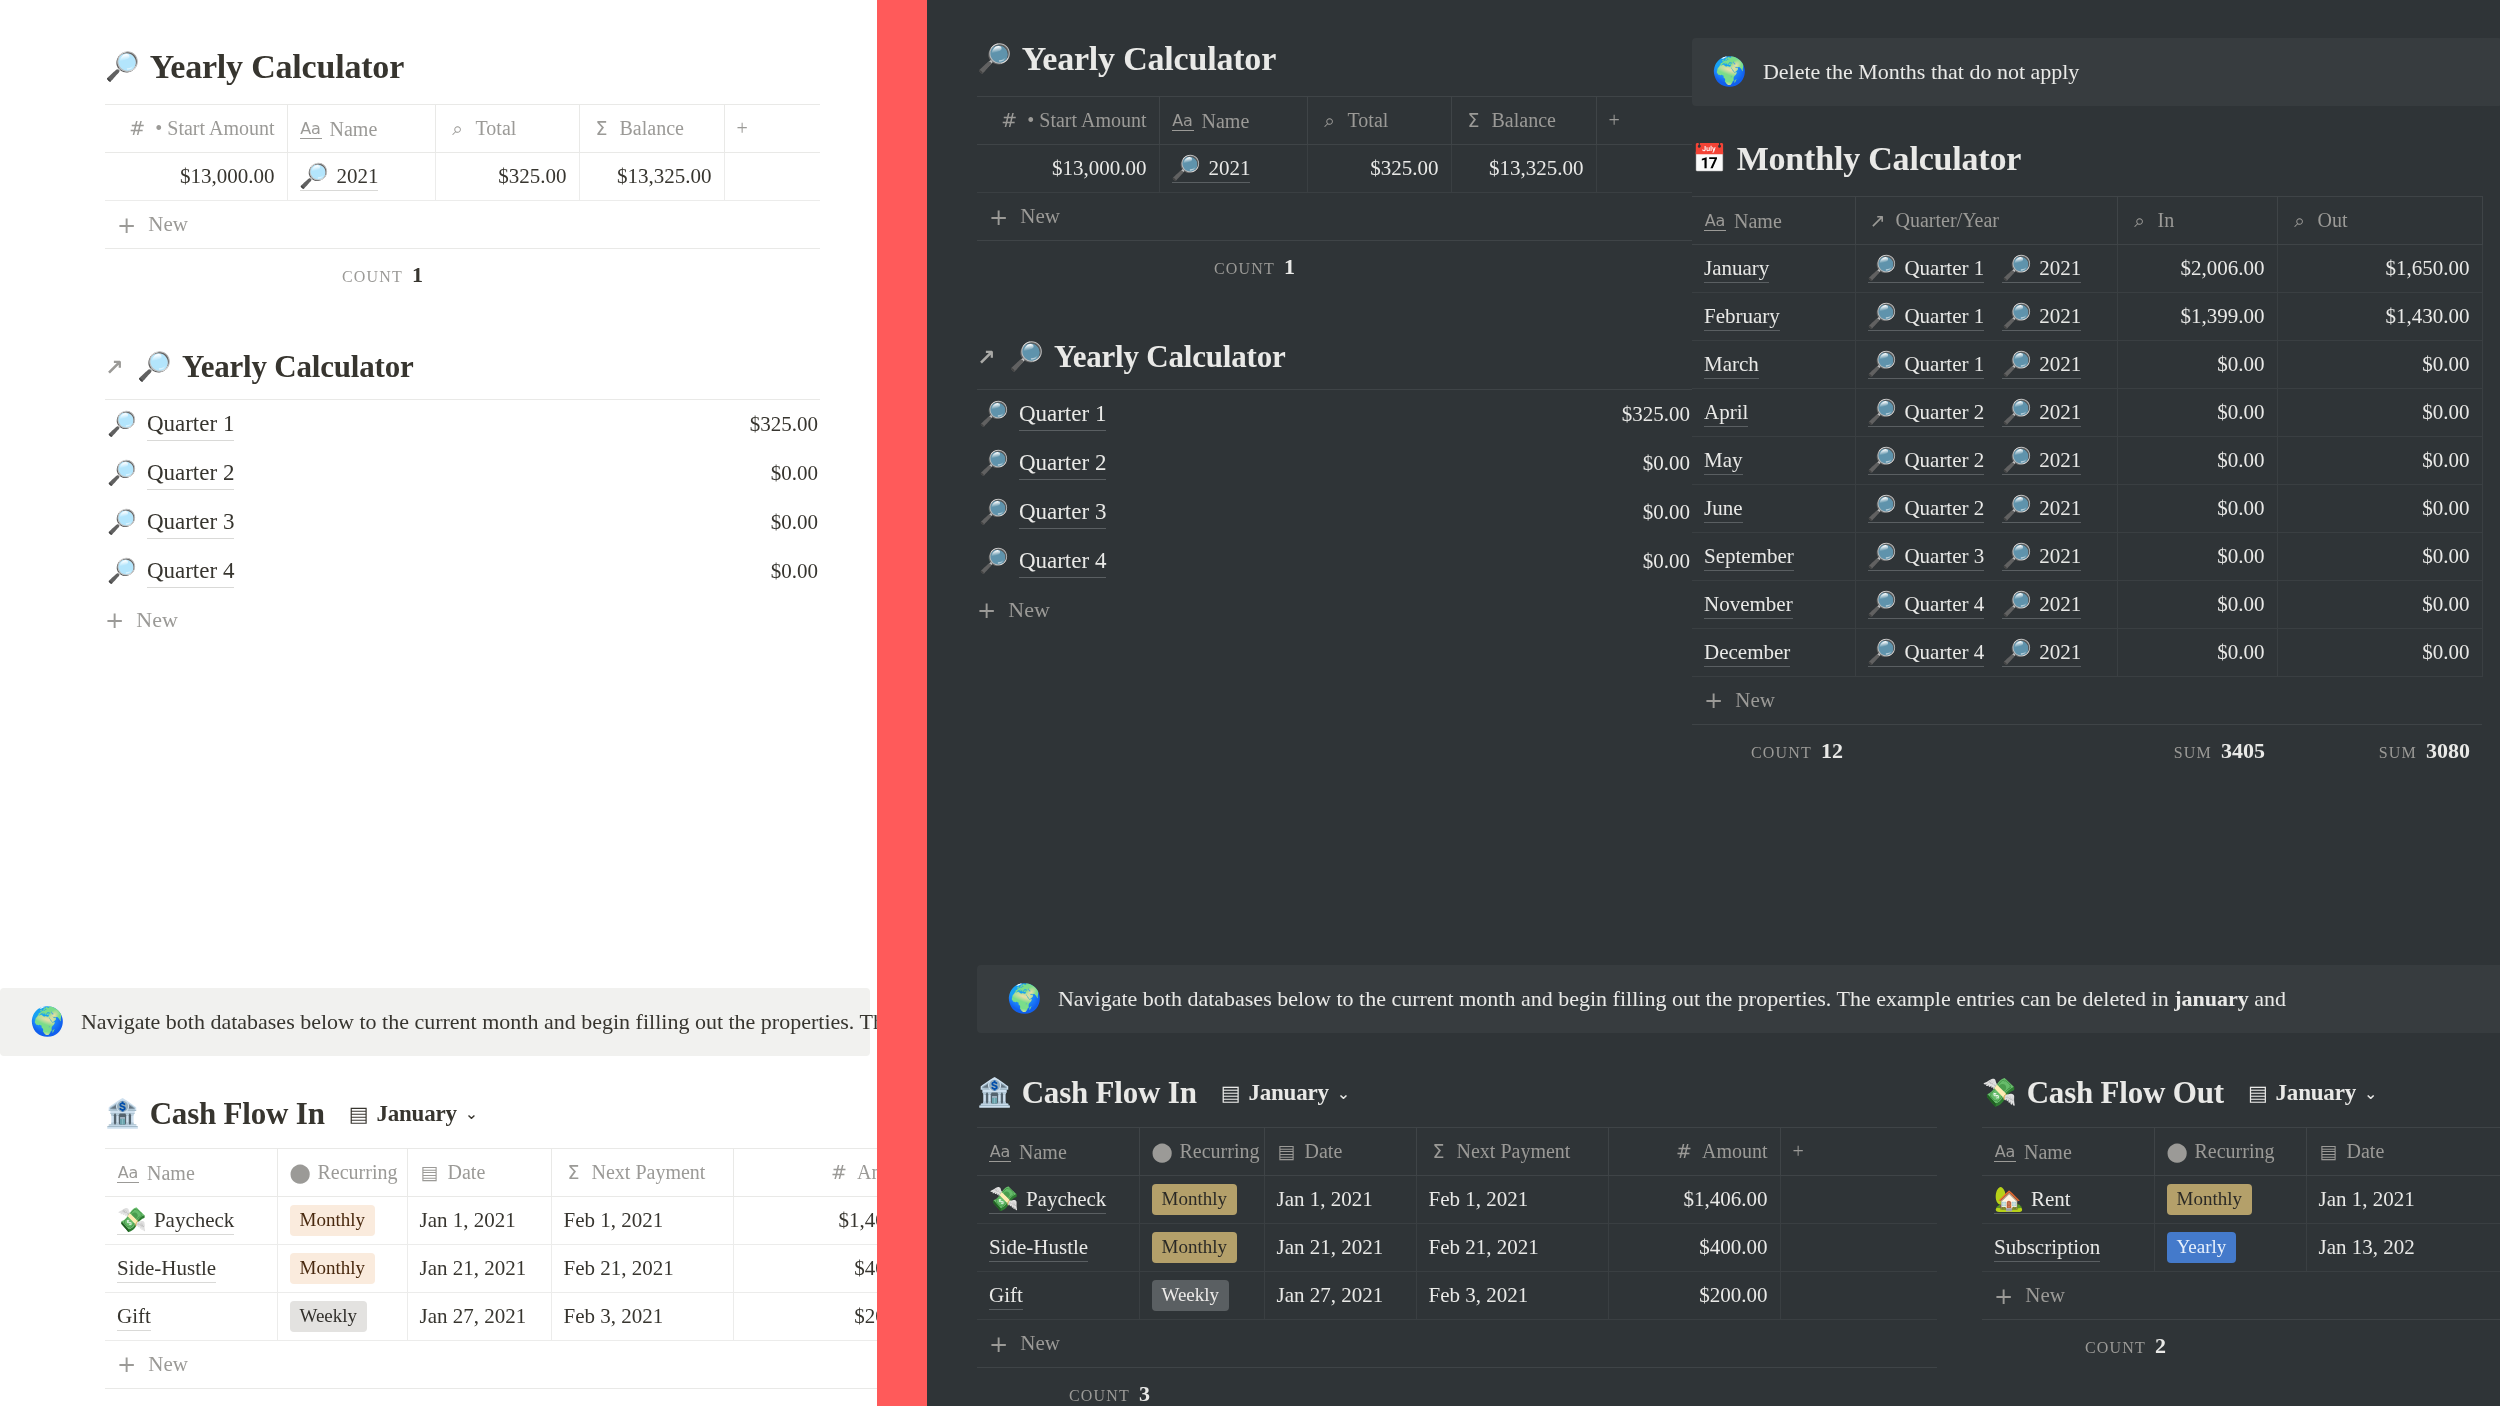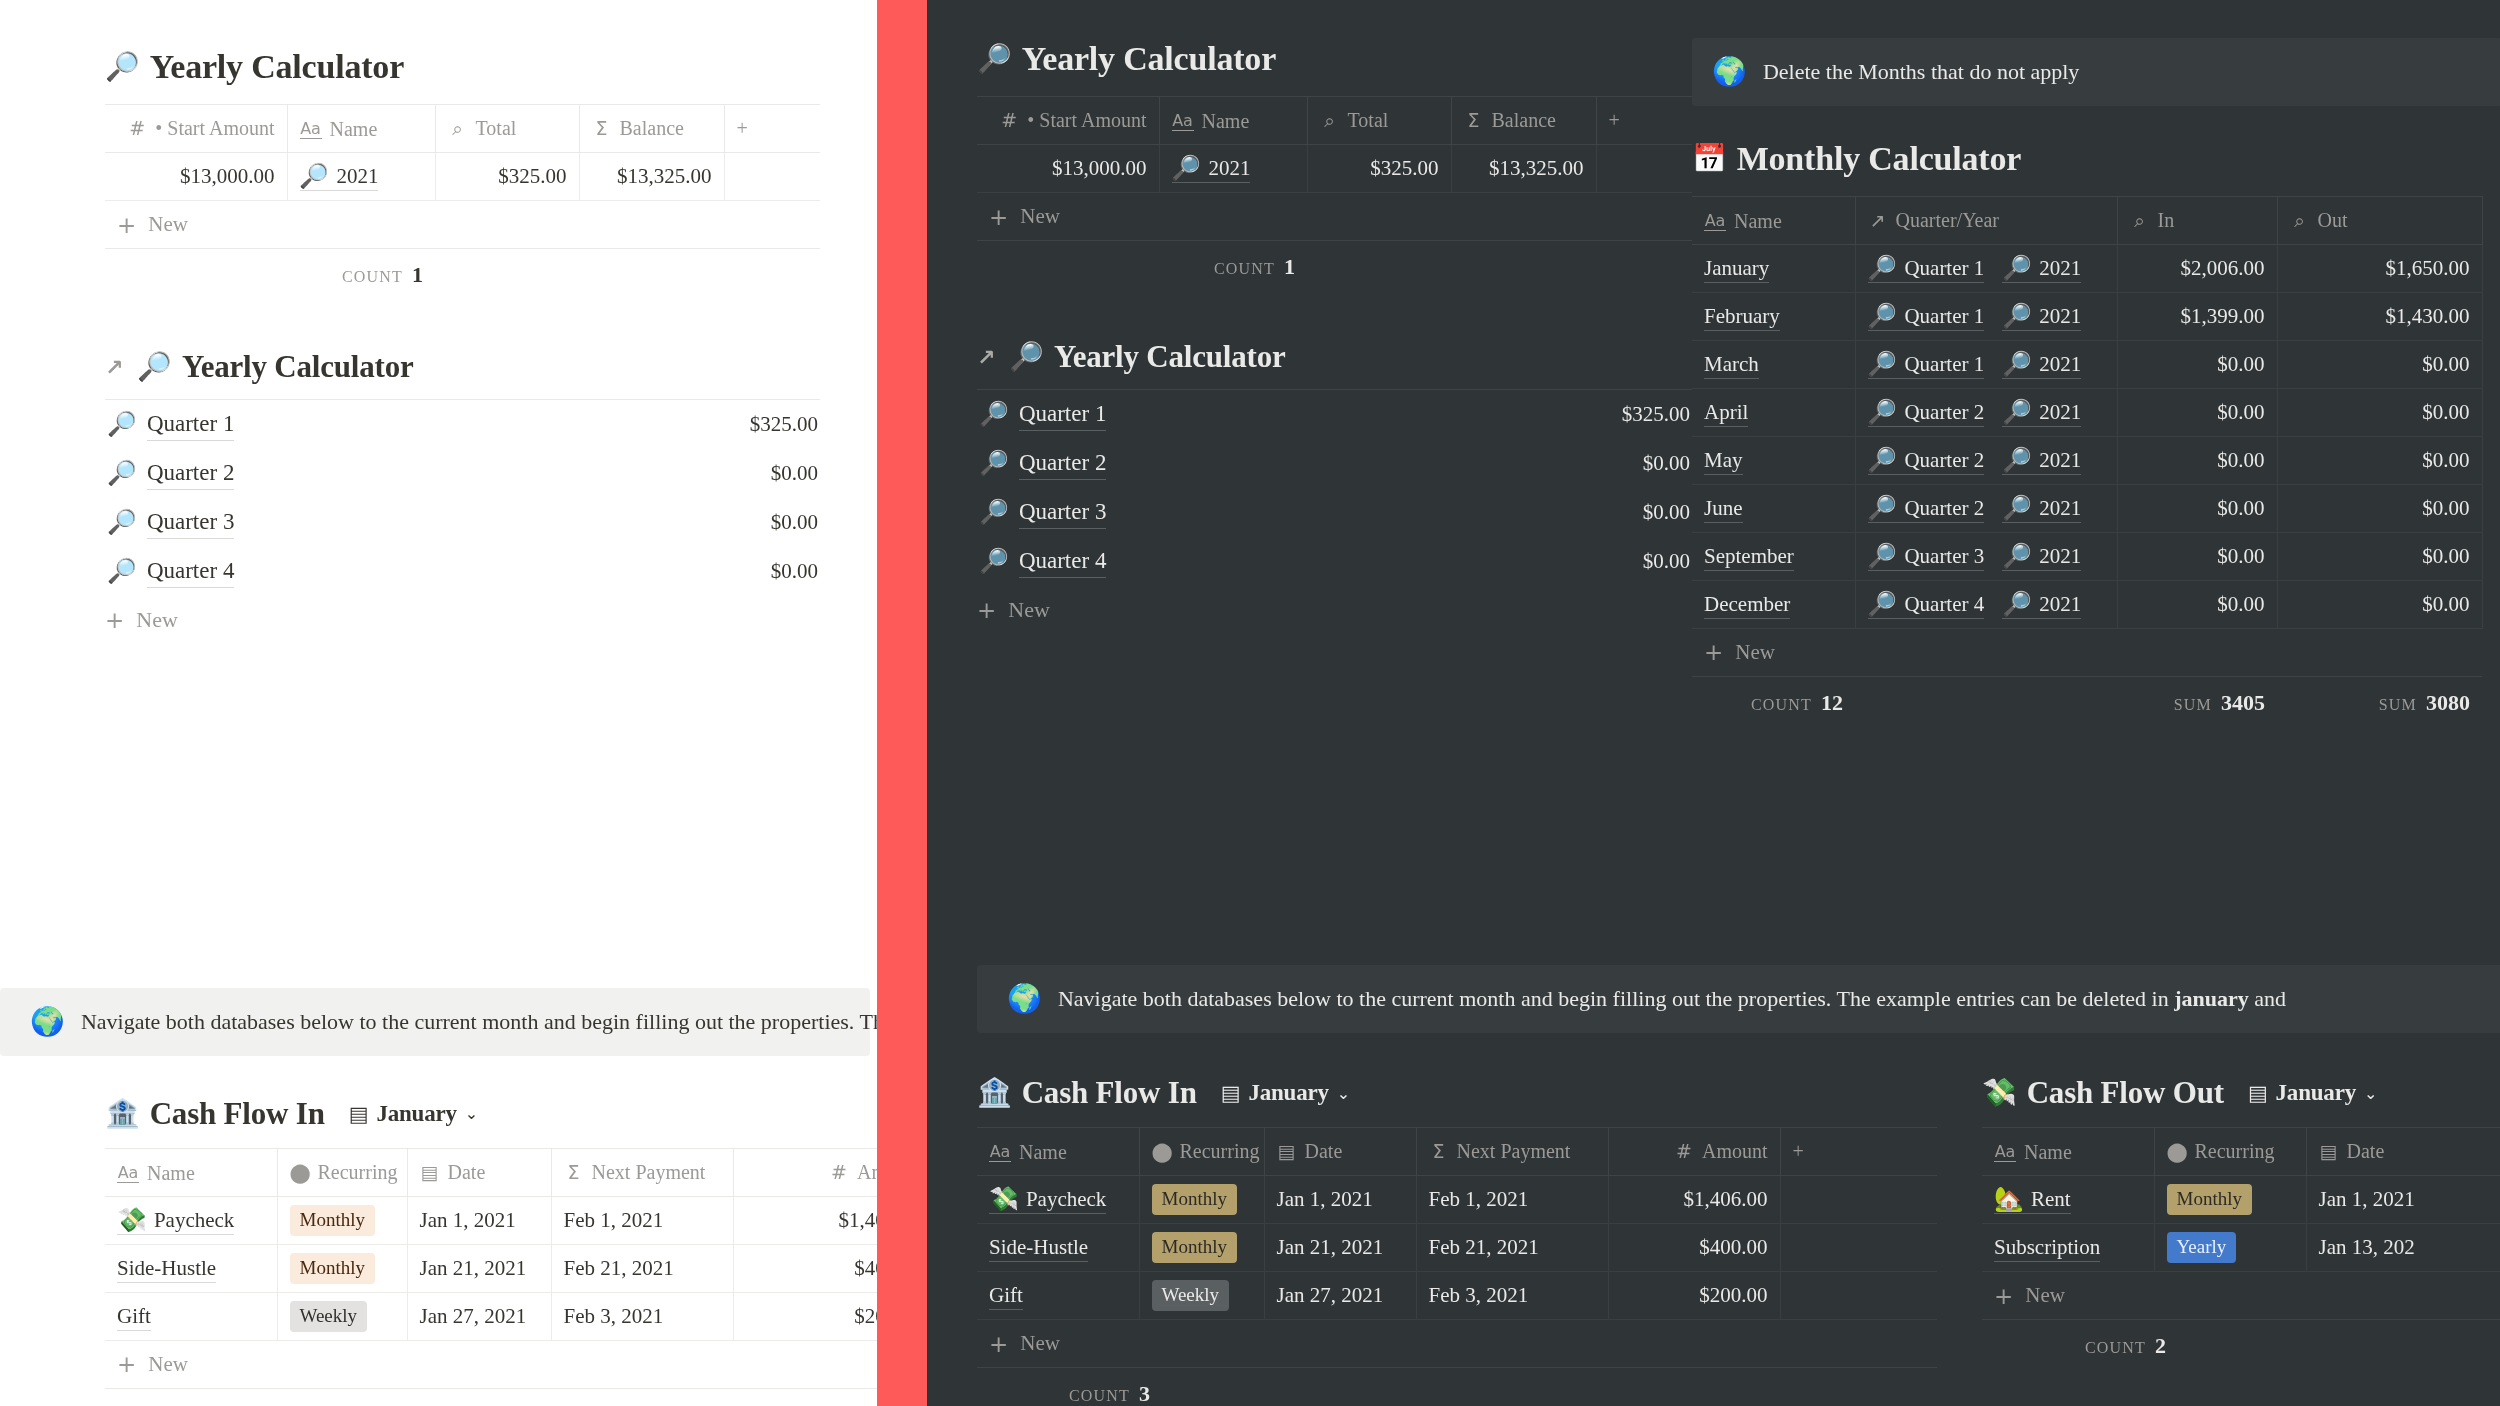--- a/index.html
+++ b/index.html
@@ -597,20 +597,37 @@
             <td class="num">$0.00</td>
             <td class="num">$0.00</td>
           </tr>
           <tr>
             <td><span class="pagelink">September</span></td>
             <td>
               <span class="cellflex">
                 <span class="pagelink">
                   <span class="emoji sm">🔎</span>
                   <span>Quarter 3</span>
+                </span>
+                <span class="pagelink">
+                  <span class="emoji sm">🔎</span>
+                  <span>2021</span>
+                </span>
+              </span>
+            </td>
+            <td class="num">$0.00</td>
+            <td class="num">$0.00</td>
+          </tr>
+          <tr>
+            <td><span class="pagelink">November</span></td>
+            <td>
+              <span class="cellflex">
+                <span class="pagelink">
+                  <span class="emoji sm">🔎</span>
+                  <span>Quarter 4</span>
                 </span>
                 <span class="pagelink">
                   <span class="emoji sm">🔎</span>
                   <span>2021</span>
                 </span>
               </span>
             </td>
             <td class="num">$0.00</td>
             <td class="num">$0.00</td>
           </tr>

